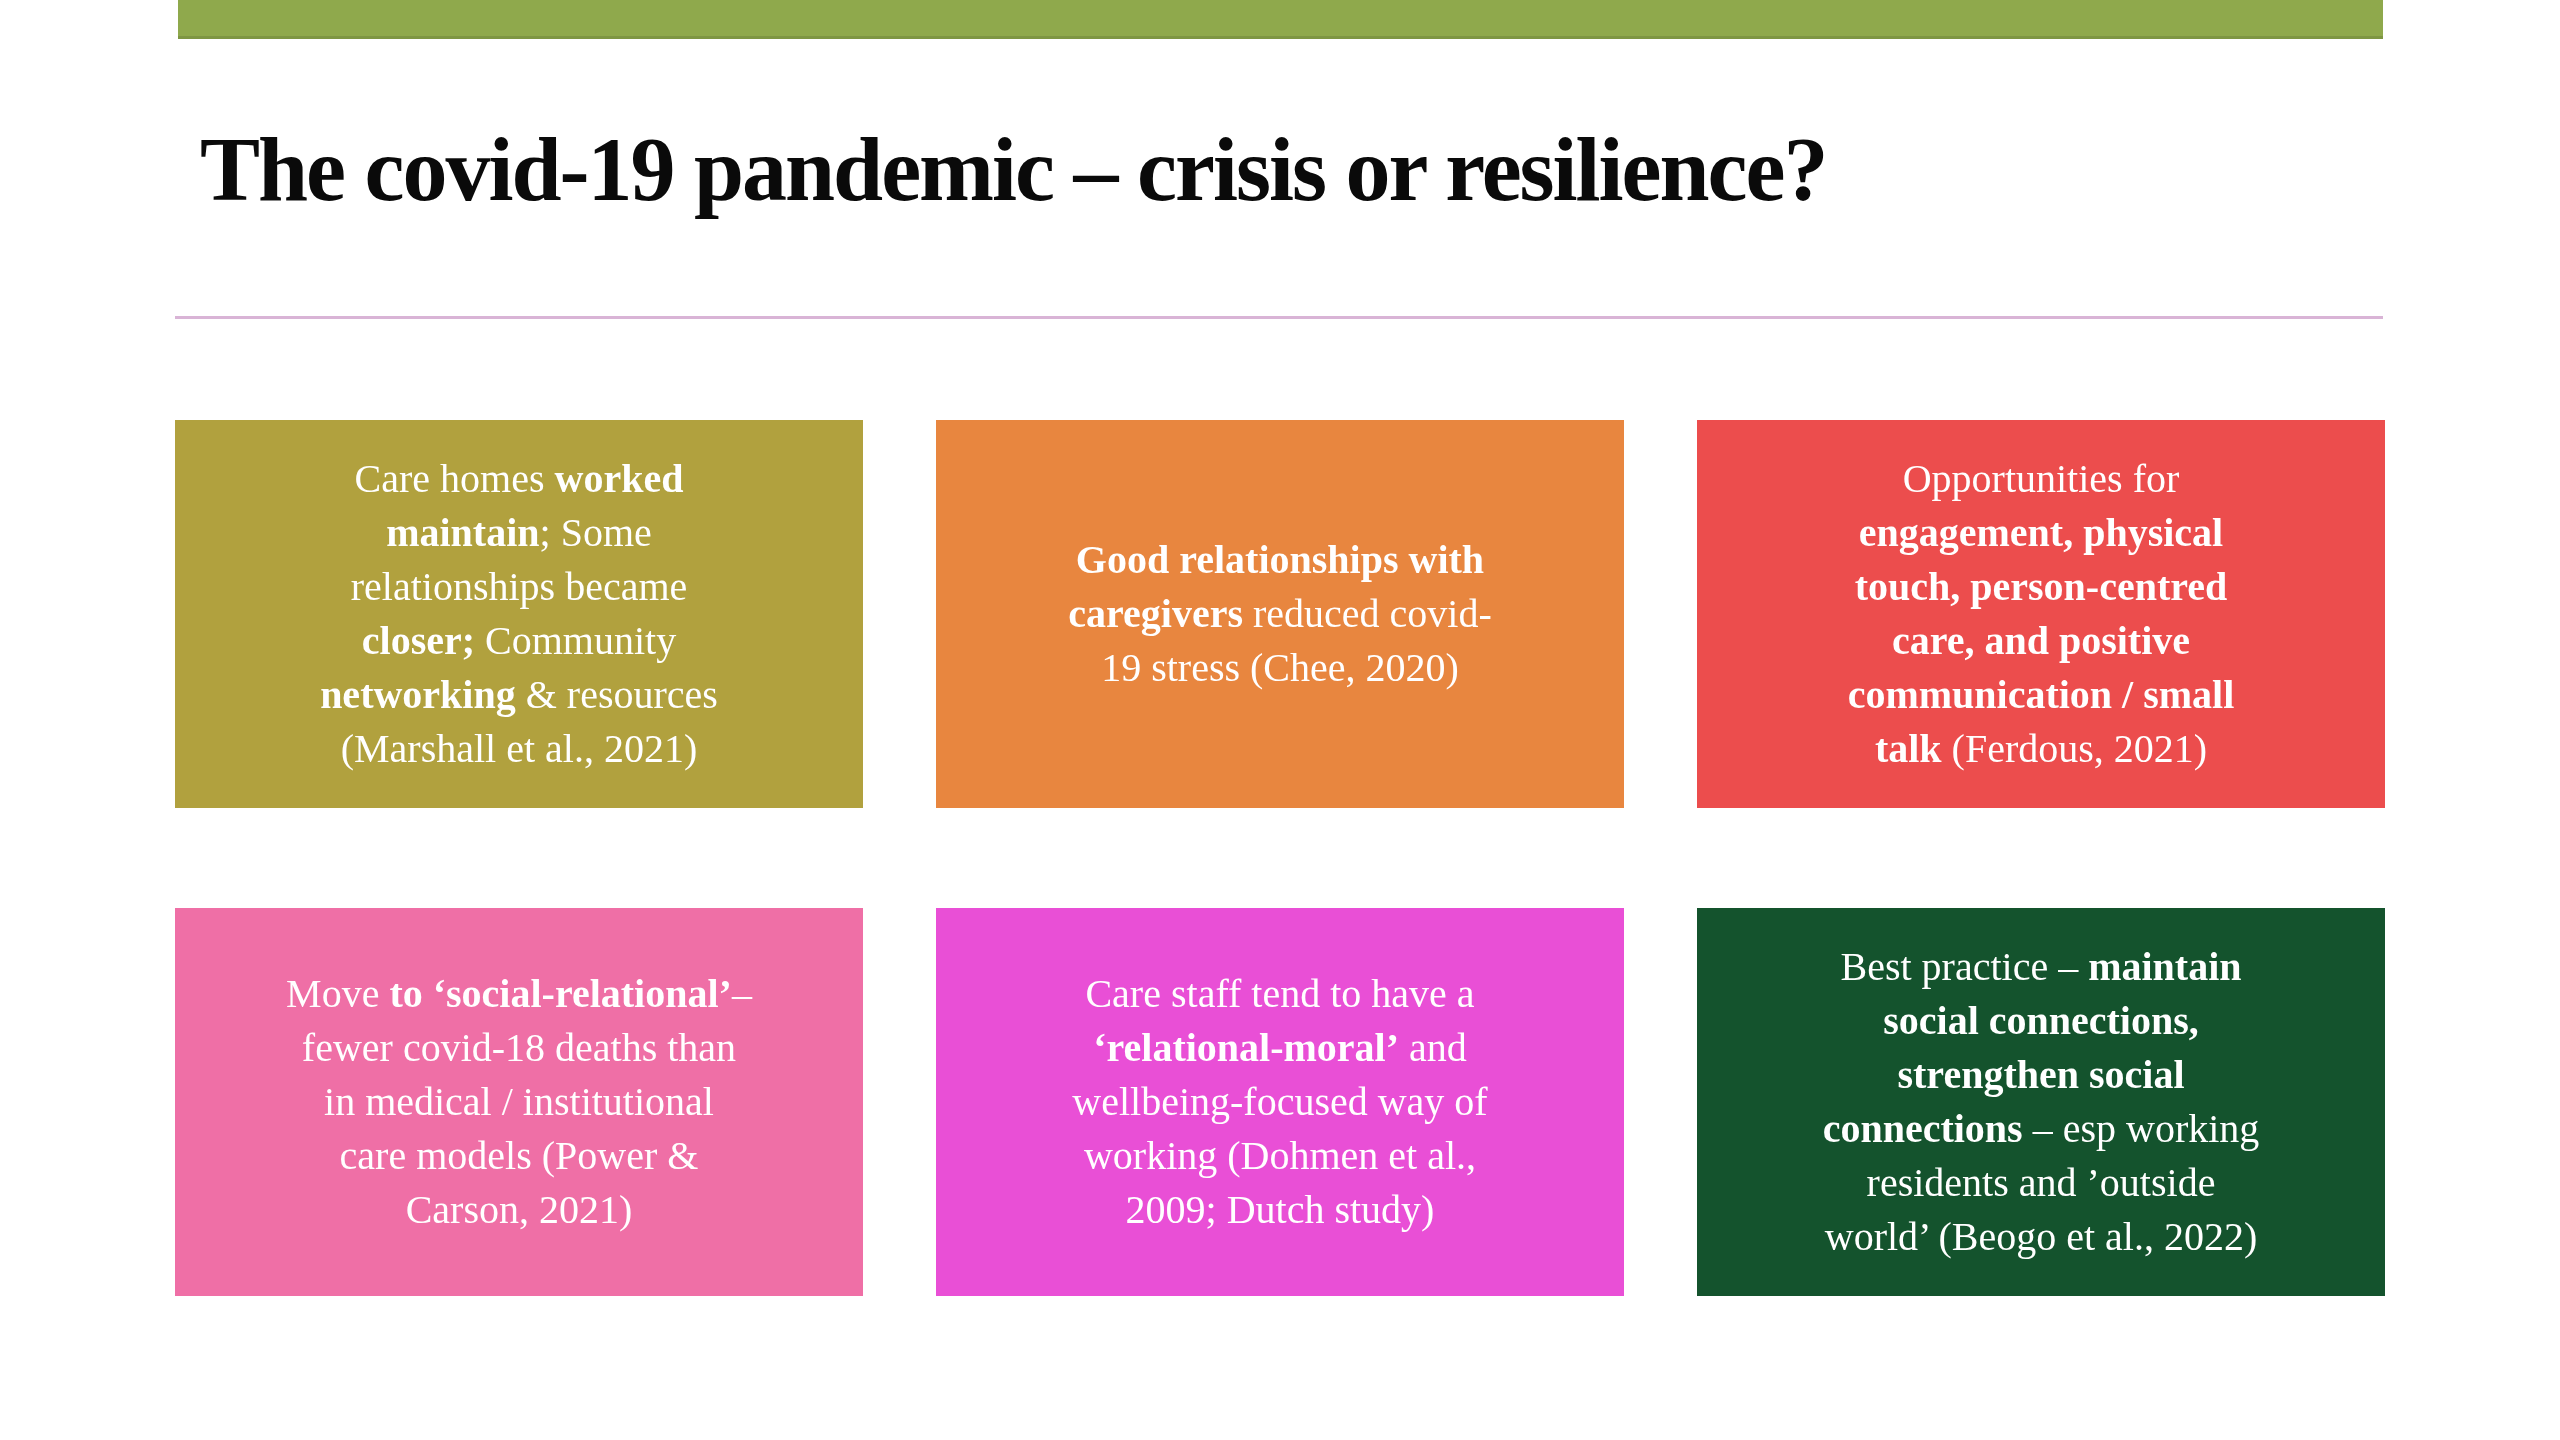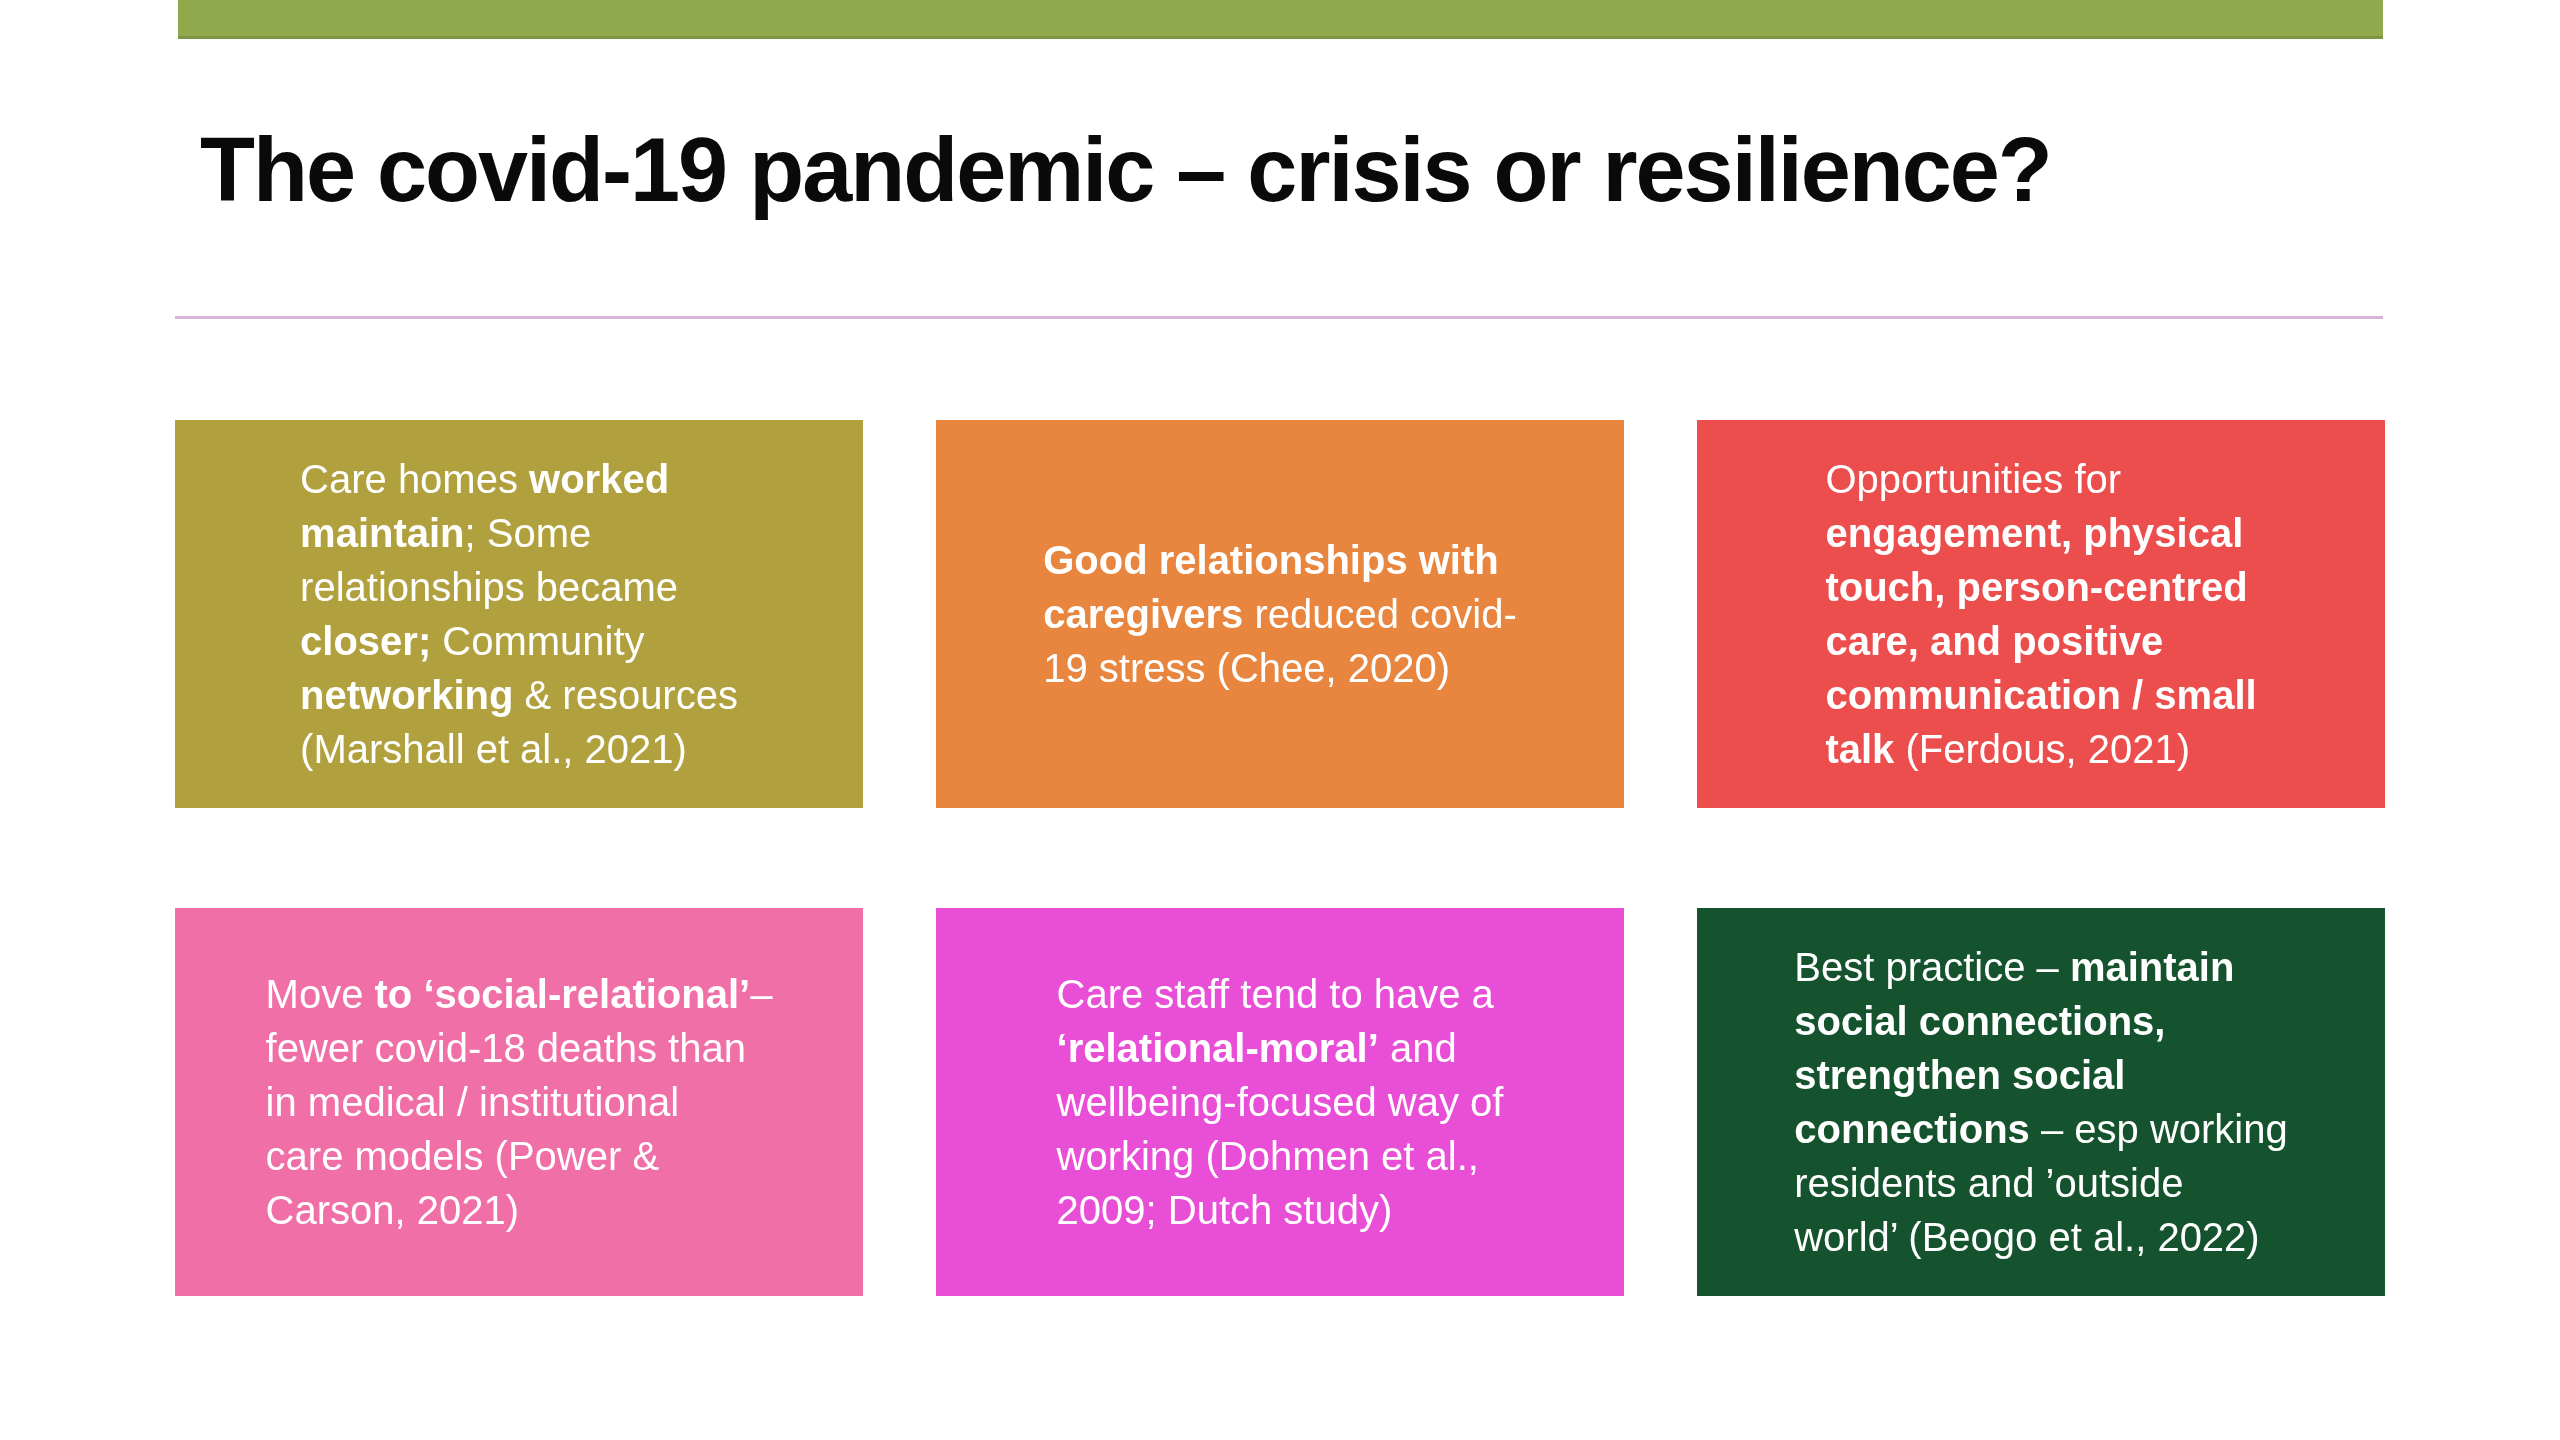--- a/index.html
+++ b/index.html
@@ -6,21 +6,21 @@
     margin: 0;
     padding: 0;
     background: #ffffff;
   }
   .slide {
     position: relative;
     width: 2560px;
     height: 1440px;
     background: #ffffff;
     overflow: hidden;
-    font-family: Liberation Sans, sans-serif;
+    font-family: Liberation Serif, serif;
   }
   .top-bar {
     position: absolute;
     left: 178px;
     top: 0;
     width: 2205px;
     height: 36px;
     background: #8FA94C;
     border-bottom: 3px solid #7E9643;
   }
@@ -53,20 +53,21 @@
     display: grid;
     grid-template-columns: repeat(3, 688px);
     grid-auto-rows: 416px;
     gap: 72px 73px;
     color: #ffffff;
   }
   .box {
     display: flex;
     align-items: center;
     justify-content: center;
+    text-align: center;
     padding: 36px 34px;
     box-sizing: border-box;
     margin-top: 28px;
   }
   .box-text {
     font-size: 40px;
     line-height: 54px;
     font-weight: 400;
   }
   .line { white-space: nowrap; }

